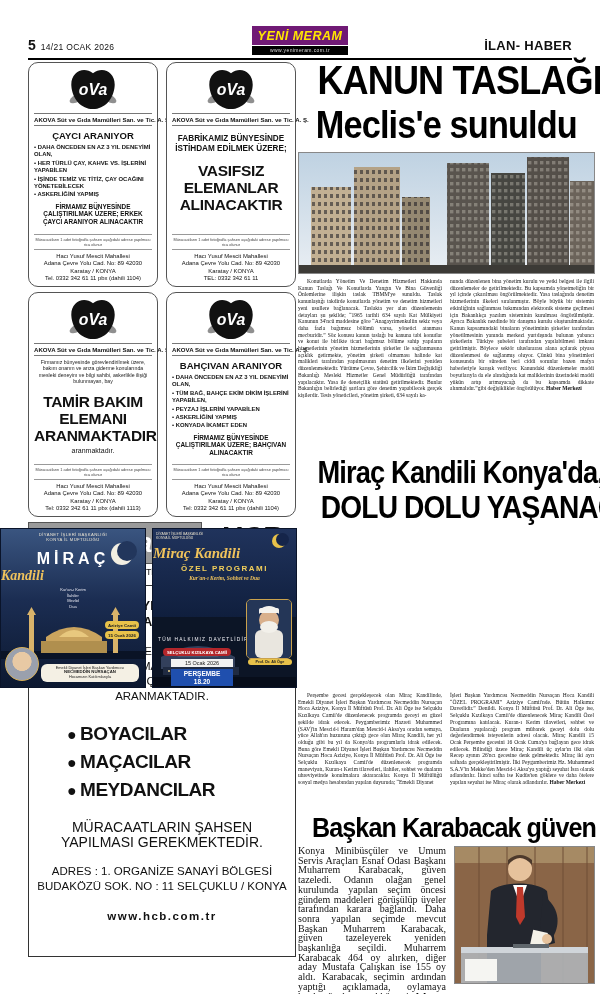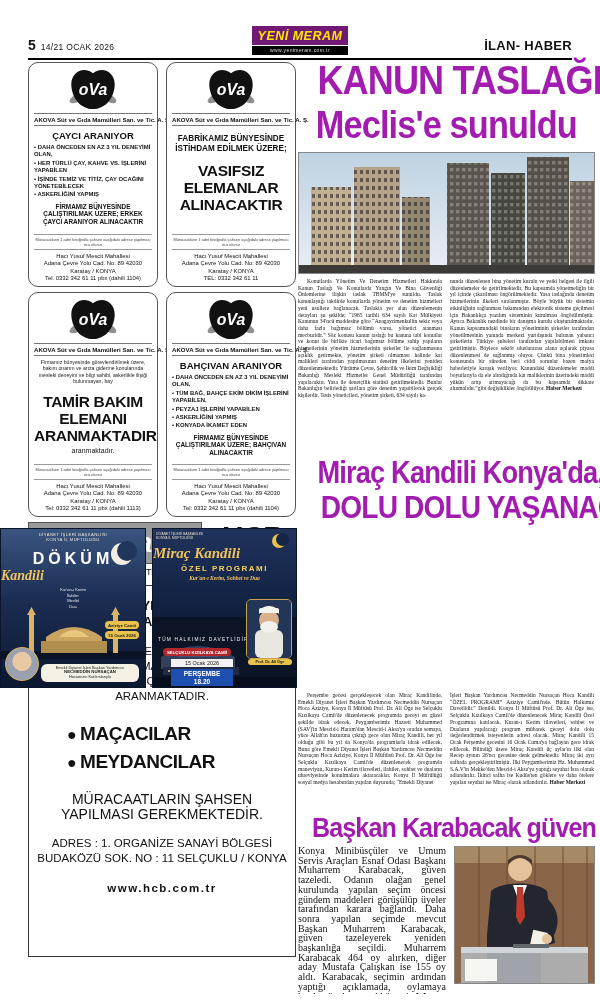--- a/index.html
+++ b/index.html
@@ -28,21 +28,21 @@
   .ova-intro{font-size:8.2px;font-weight:bold;margin:8px 0 2px;line-height:10px;}
   .ova-intro-small{font-size:5.2px;color:#222;line-height:6.4px;margin:3px 0;}
   .ova-big{font-size:15.5px;font-weight:bold;line-height:17px;margin:8px 0 2px;letter-spacing:-.3px;}
   .ova-sub{font-size:7px;margin-top:3px;}
   .ova-note{font-size:3.9px;color:#444;border-top:1px solid #999;border-bottom:1px solid #999;
             padding:2px 0;margin-top:4px;}
   .ova-addr{font-size:5.9px;line-height:7.2px;margin-top:3px;}
   .ova-bottom{position:absolute;left:5px;right:5px;bottom:4px;}
   
   .rcol{position:absolute;left:298px;width:297px;}
-  .headline{font-weight:bold;color:#a21caf;text-align:center;white-space:nowrap;}
+  .headline{font-weight:bold;color:#000000;text-align:center;white-space:nowrap;}
   .hl-inner{display:inline-block;transform:scaleX(.88);transform-origin:center;letter-spacing:-1px;}
   .art-cols{position:absolute;display:flex;gap:8px;}
   .art-col{width:144px;font-family:"Liberation Serif",serif;font-size:5.5px;line-height:6.7px;
            text-align:justify;overflow:hidden;color:#151515;}
   .indent{text-indent:9px;}
   .byline{font-weight:bold;}
   .photo-frame{position:absolute;border:1px solid #888;box-sizing:border-box;}
   
   .poster{position:absolute;top:528px;height:160px;border:1px solid #0a142a;box-sizing:border-box;
           overflow:hidden;color:#fff;}
@@ -218,20 +218,21 @@
       </div>
       <div class="hcb-logo">
         <div class="hcb-txt">HCB</div>
         <div class="hcb-sub">BEARING HOUSINGS</div>
       </div>
     </div>
     <div class="hcb-body">
       <div class="hcb-line1">FİRMAMIZ  BÜNYESİNDE BELİRTİLEN BÖLÜMLERDE ÇALIŞTIRILMAK ÜZERE;</div>
       <div class="hcb-line2">ASKERLİK GÖREVİNİ TAMAMLAMIŞ, 3 VARDİYA ÇALIŞMA DÜZENİNE UYGUN, VASIFLI, VASIFSIZ ÇALIŞMA ARKADAŞLARI ARANMAKTADIR.</div>
       <div class="hcb-positions">
+        <div class="hcb-pos">BOYACILAR</div>
         <div class="hcb-pos">MAÇACILAR</div>
         <div class="hcb-pos">MEYDANCILAR</div>
       </div>
       <div class="hcb-note">MÜRACAATLARIN ŞAHSEN YAPILMASI GEREKMEKTEDİR.</div>
       <div class="hcb-addr">
         <div>ADRES : 1. ORGANİZE SANAYİ BÖLGESİ</div>
         <div>BUDAKÖZÜ SOK. NO : 11 SELÇUKLU / KONYA</div>
       </div>
       <div class="hcb-url">www.hcb.com.tr</div>
     </div>
@@ -285,21 +286,21 @@
     <span class="hl-inner" style="font-size:32px;">DOLU DOLU YAŞANACAK</span>
   </div>
 
   <div class="poster poster-l">
     <div class="p-hdr">
       <div>DİYANET İŞLERİ BAŞKANLIĞI</div>
       <div>KONYA İL MÜFTÜLÜĞÜ</div>
     </div>
     <div class="crescent" style="right:12px;top:14px;width:22px;height:22px;background:#f2efe2;"></div>
     <div class="crescent" style="right:8px;top:12px;width:20px;height:20px;background:#22365c;"></div>
-    <div class="p-title">DÖKÜM</div>
+    <div class="p-title">MİRAÇ</div>
     <div class="p-script" style="font-size:14px;">Kandili</div>
     <div class="p-lines">
       <div>Kur'an-ı Kerim</div>
       <div>İlahiler</div>
       <div>Mevlid</div>
       <div>Dua</div>
     </div>
     <svg style="position:absolute;left:0;bottom:28px;" width="146" height="52" viewBox="0 0 146 52">
       <rect x="0" y="44" width="146" height="8" fill="#0a1326"></rect>
       <rect x="28" y="6" width="5" height="40" fill="#d9b36a"></rect>

